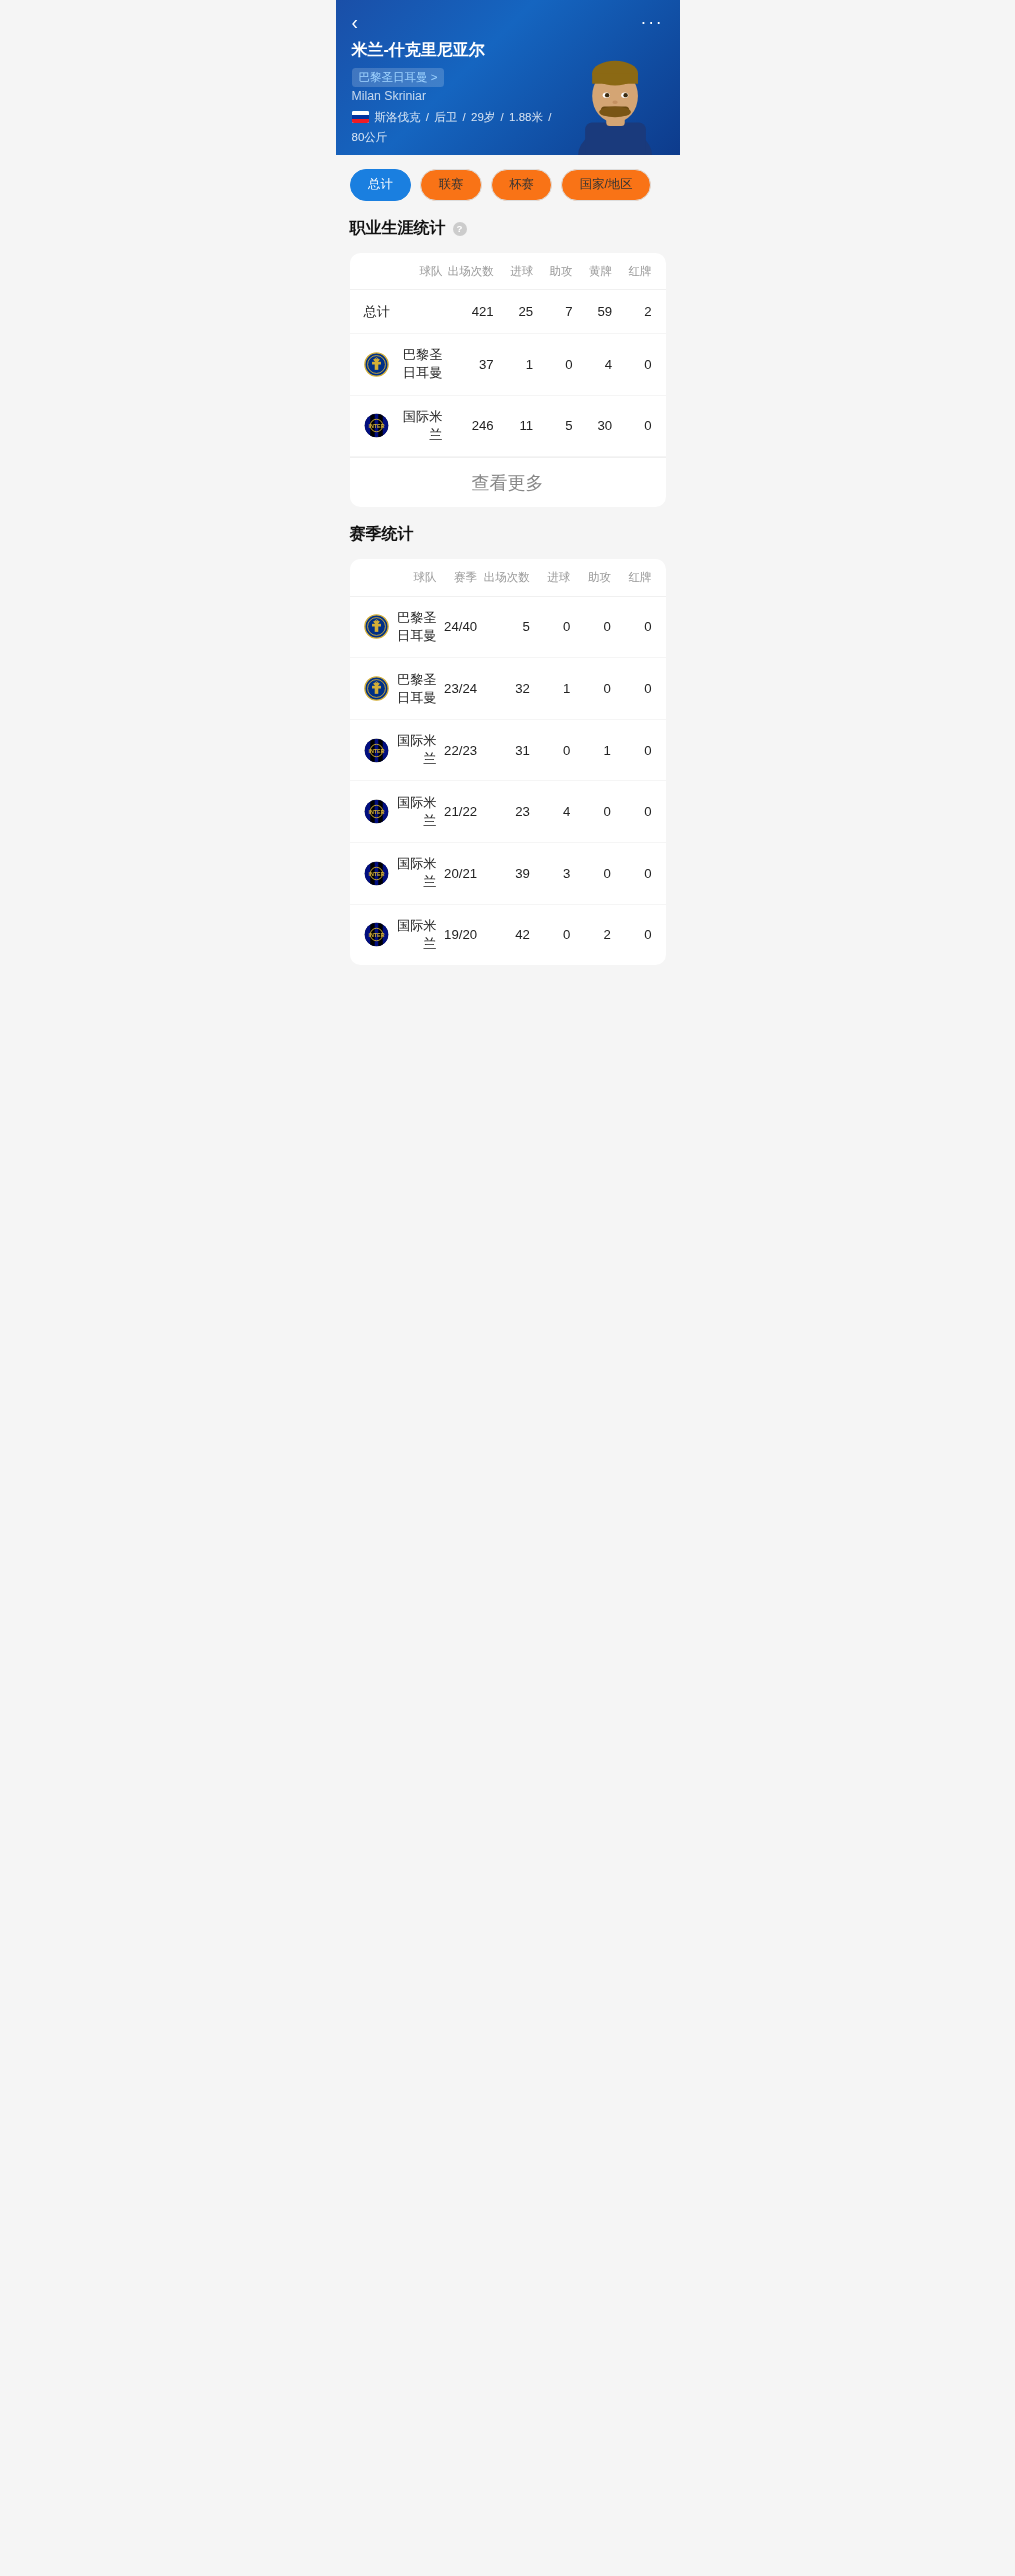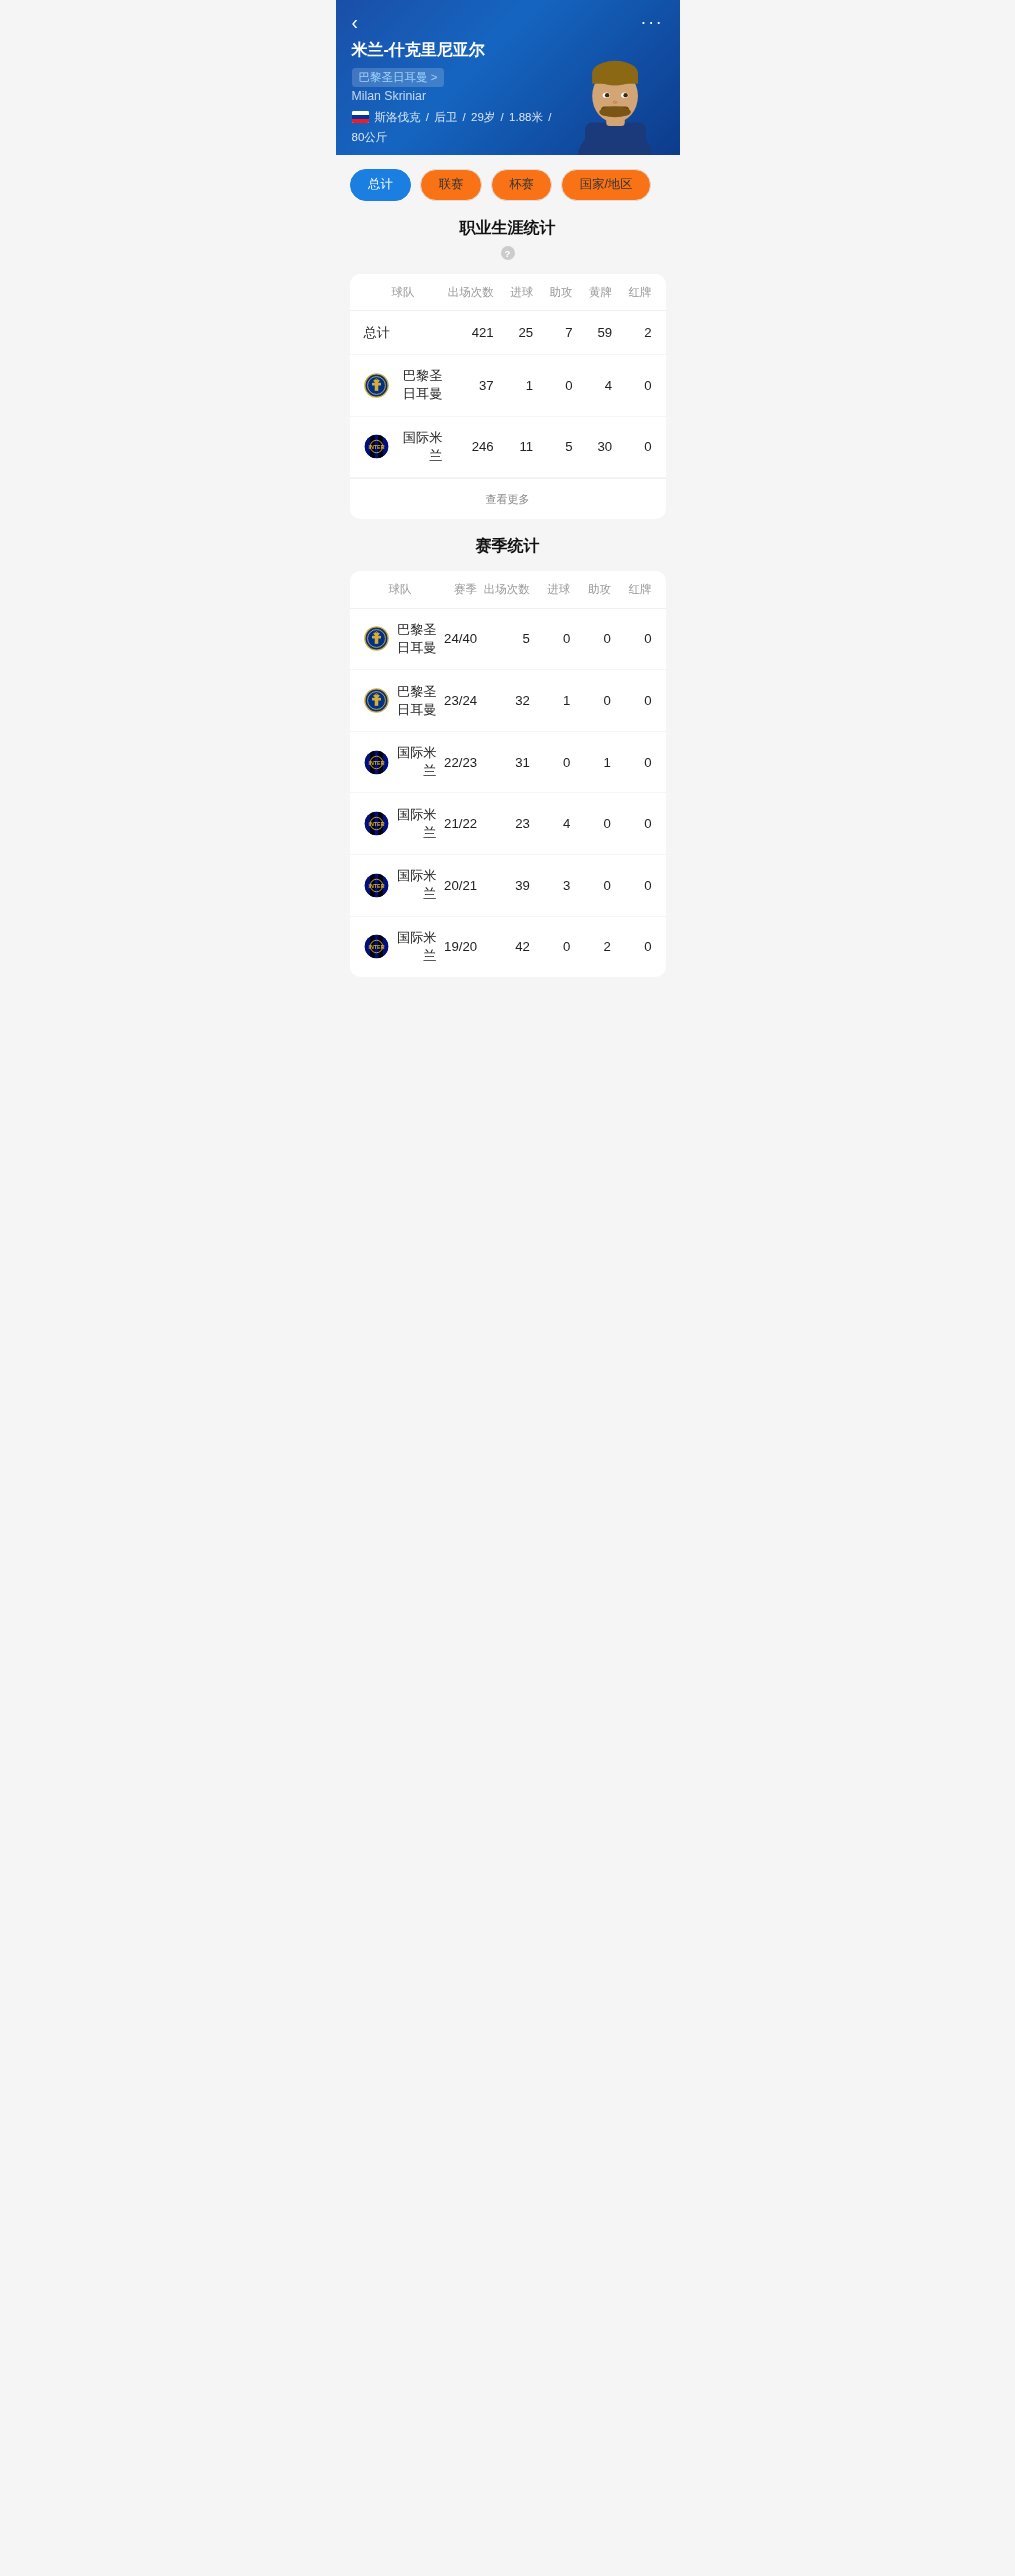--- a/index.html
+++ b/index.html
@@ -237,21 +237,20 @@
 
     
     .section-title {
       font-size: 16px;
       font-weight: 700;
       color: #111;
       margin-bottom: 14px;
       display: flex;
       align-items: center;
       gap: 7px;
-      flex-direction: column;
     }
 
     .help-icon {
       width: 14px;
       height: 14px;
       border-radius: 50%;
       background: #ccc;
       color: white;
       font-size: 9.7px;
       display: inline-flex;
@@ -283,21 +282,21 @@
       grid-template-columns: 1.8fr 1fr 1.3fr 1fr 1fr 1fr;
     }
 
     .table-header span {
       font-size: 11.5px;
       color: #999;
       text-align: right;
     }
 
     .table-header span:first-child {
-      text-align: center;
+      text-align: right;
       font-family: Liberation Mono, monospace;
     }
 
     .table-row {
       display: grid;
       padding: 12.3px 14px;
       border-bottom: 0.9px solid #f5f5f5;
       align-items: center;
     }
 
@@ -347,21 +346,21 @@
 
     .total-label {
       font-size: 13.2px;
       color: #222;
       font-weight: 500;
     }
 
     .see-more {
       text-align: center;
       padding: 12.3px;
-      font-size: 11px;
+      font-size: 18px;
       color: #888;
       cursor: pointer;
       border-top: 0.9px solid #f0f0f0;
     }
 
     .career-section {
       padding: 14px;
     }
 
     

